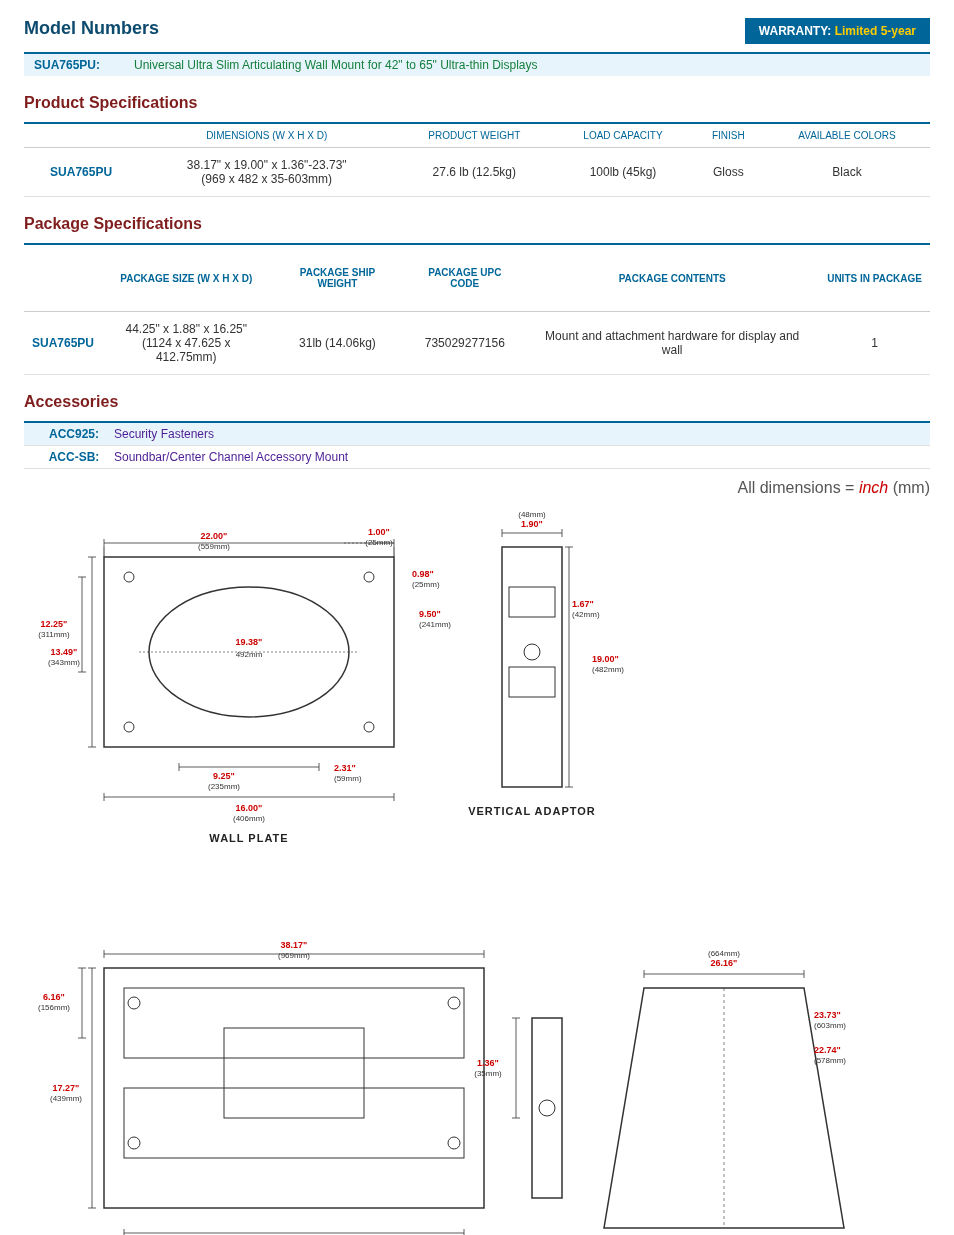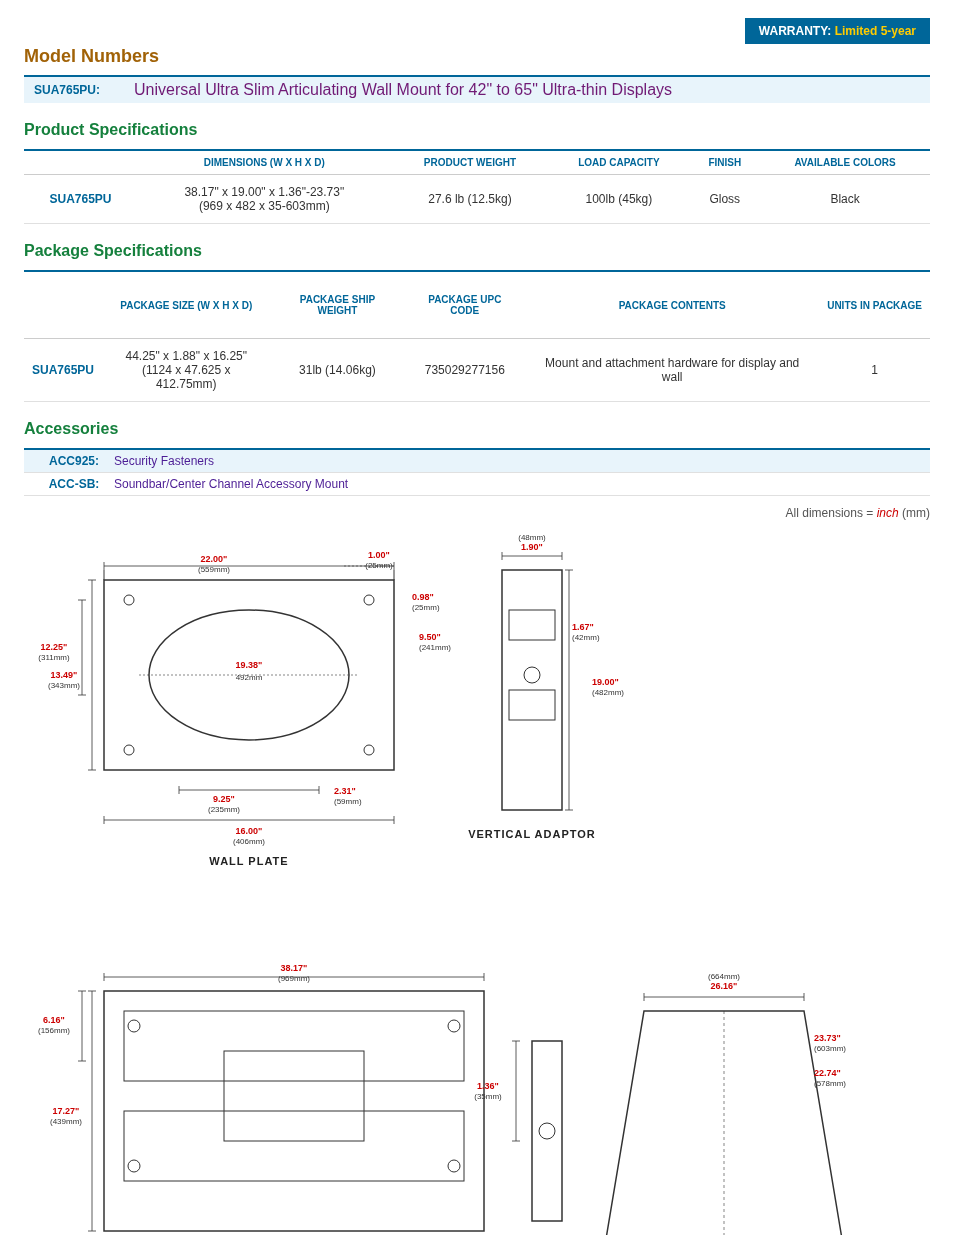--- a/index.html
+++ b/index.html
@@ -15,22 +15,21 @@
     
     .header {
       display: flex;
       justify-content: space-between;
       align-items: flex-start;
       padding: 18px 24px 8px 24px;
     }
     .header-title {
       font-size: 18px;
       font-weight: bold;
-      color: #a16207;
-      margin-top: 28px;
+      color: #0c4a6e;
     }
     .warranty-badge {
       background: #006699;
       color: #fff;
       font-size: 12px;
       padding: 6px 14px;
       font-weight: bold;
     }
     .warranty-badge span.limited {
       color: #ffcc00;
@@ -47,46 +46,46 @@
       padding: 4px 10px;
       background: #e8f4fb;
     }
     .model-sku {
       color: #006699;
       font-weight: bold;
       min-width: 100px;
       font-size: 12px;
     }
     .model-desc {
-      font-size: 16px;
-      color: #701a75;
+      font-size: 12px;
+      color: #15803d;
       text-align: center;
     }
 
     
     .section-title {
       font-size: 16px;
       font-weight: bold;
-      color: #15803d;
+      color: #7f1d1d;
       margin: 0 24px 6px 24px;
       padding-bottom: 4px;
     }
 
     
     .specs-table {
       margin: 0 24px 18px 24px;
       border-collapse: collapse;
       width: calc(100% - 48px);
       border-top: 2px solid #006699;
     }
     .specs-table th {
       background: #fff;
       color: #006699;
       font-size: 10px;
-      font-weight: bold;
+      font-weight: normal;
       text-align: center;
       padding: 6px 8px;
       border-bottom: 1px solid #ccc;
       text-transform: uppercase;
     }
     .specs-table td {
       text-align: center;
       padding: 10px 8px;
       font-size: 12px;
       color: #333;
@@ -144,21 +143,21 @@
       color: #006699;
       min-width: 80px;
       font-weight: bold;
       text-align: center;
     }
     .acc-desc { color: #4c1d95; }
 
     
     .dim-note {
       text-align: right;
-      font-size: 12px;
+      font-size: 16px;
       color: #555;
       margin: 6px 24px 0 24px;
     }
     .dim-note .inch-link {
       color: #cc0000;
       font-style: italic;
     }
 
     
     .all-diagrams {

